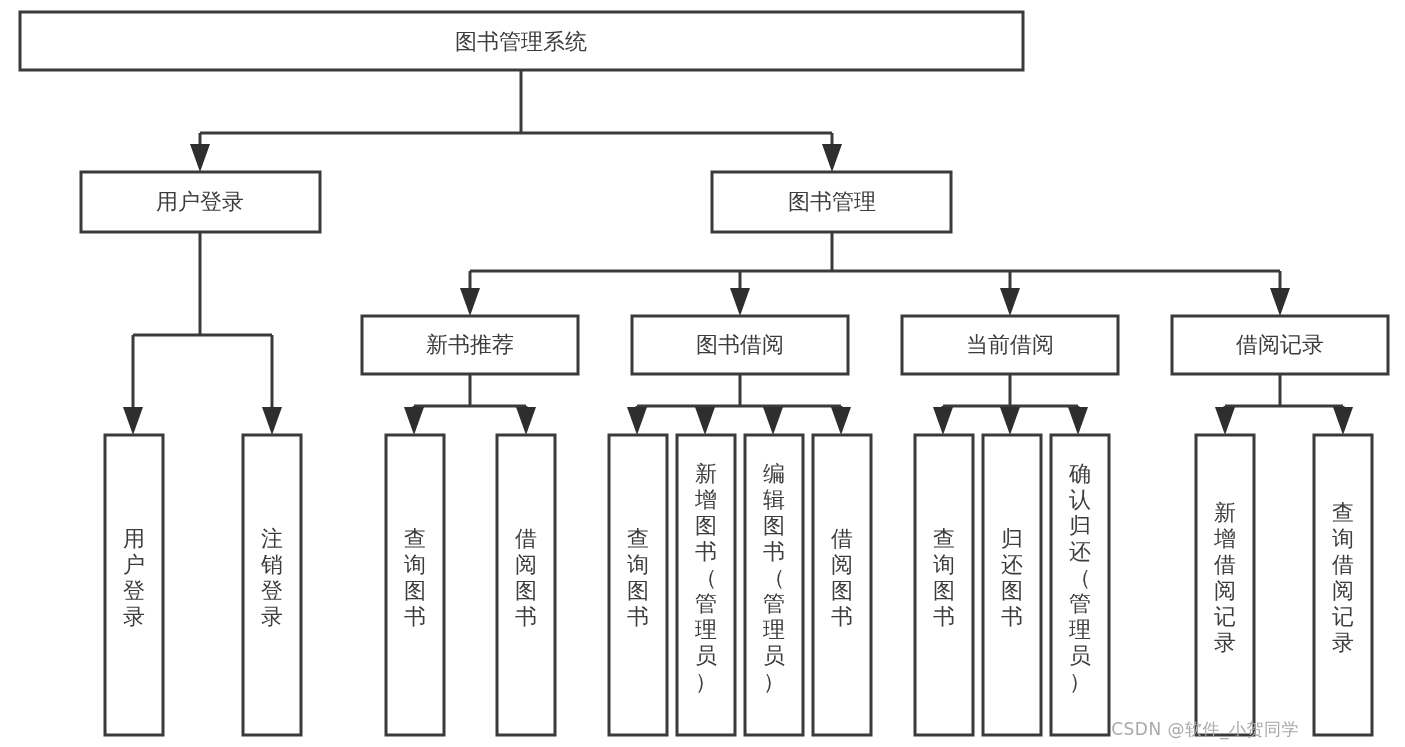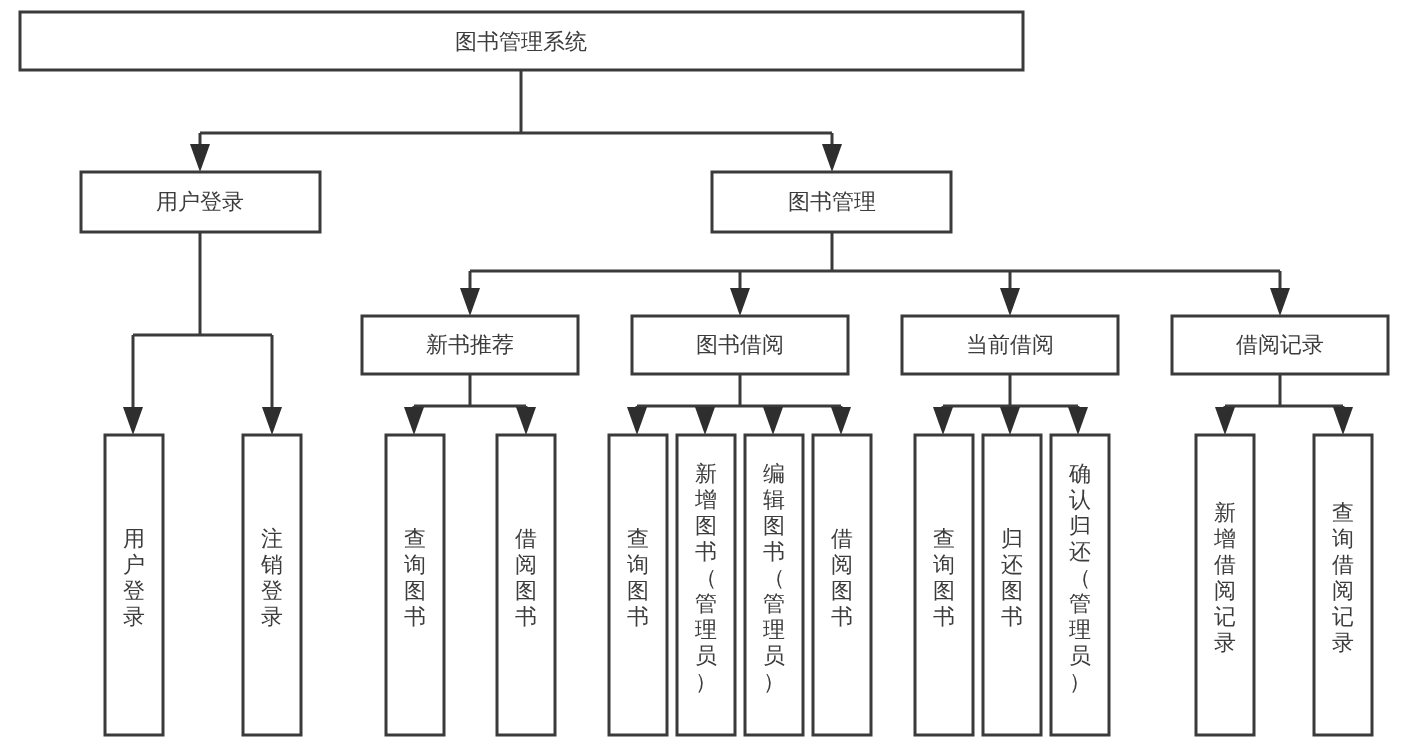--- a/index.html
+++ b/index.html
@@ -218,13 +218,14 @@
     <g>
       <rect class="node-box" x="1196" y="435" width="58" height="300"></rect>
       <text class="node-label-vertical" x="1225" y="585"><tspan x="1225" y="520">新</tspan><tspan x="1225" y="546">增</tspan><tspan x="1225" y="572">借</tspan><tspan x="1225" y="598">阅</tspan><tspan x="1225" y="624">记</tspan><tspan x="1225" y="650">录</tspan></text>
     </g>
     <g>
       <rect class="node-box" x="1314" y="435" width="58" height="300"></rect>
       <text class="node-label-vertical" x="1343" y="585"><tspan x="1343" y="520">查</tspan><tspan x="1343" y="546">询</tspan><tspan x="1343" y="572">借</tspan><tspan x="1343" y="598">阅</tspan><tspan x="1343" y="624">记</tspan><tspan x="1343" y="650">录</tspan></text>
     </g>
   </svg>
 
+  <div class="watermark">CSDN @软件_小贺同学</div>
 </div>
 
 </body></html>

